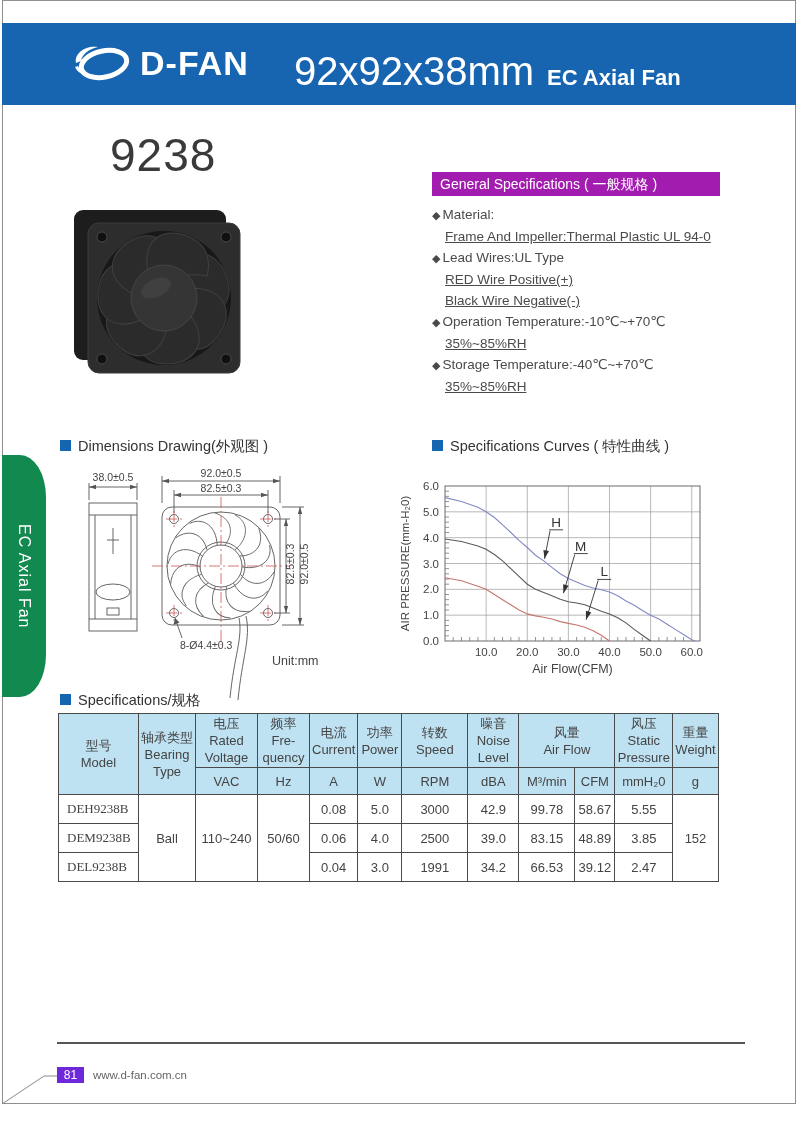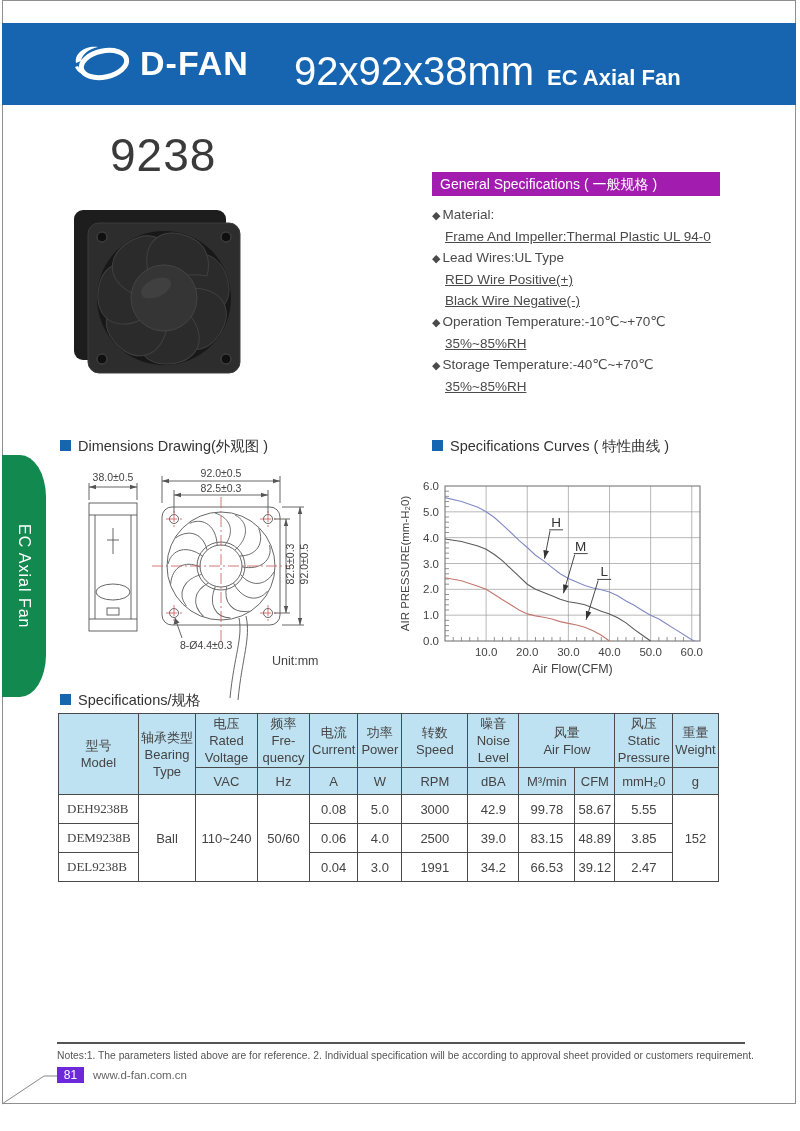--- a/index.html
+++ b/index.html
@@ -393,19 +393,18 @@
           <td>1991</td>
           <td>34.2</td>
           <td>66.53</td>
           <td>39.12</td>
           <td>2.47</td>
         </tr>
       </tbody>
     </table>
 
   <div class="foot-rule"></div>
-  <div class="foot-notes">Notes:1. The parameters listed above are for reference.   2. Individual specification will be according to approval sheet provided or customers requirement.</div>
   <svg class="corner-svg" width="60" height="70" viewBox="0 0 60 70">
     <polyline points="2,64 44,36 57,36" fill="none" stroke="#888" stroke-width="1"></polyline>
   </svg>
   <div class="page-badge">81</div>
   <div class="website">www.d-fan.com.cn</div>
 </div>
 
 </body></html>

